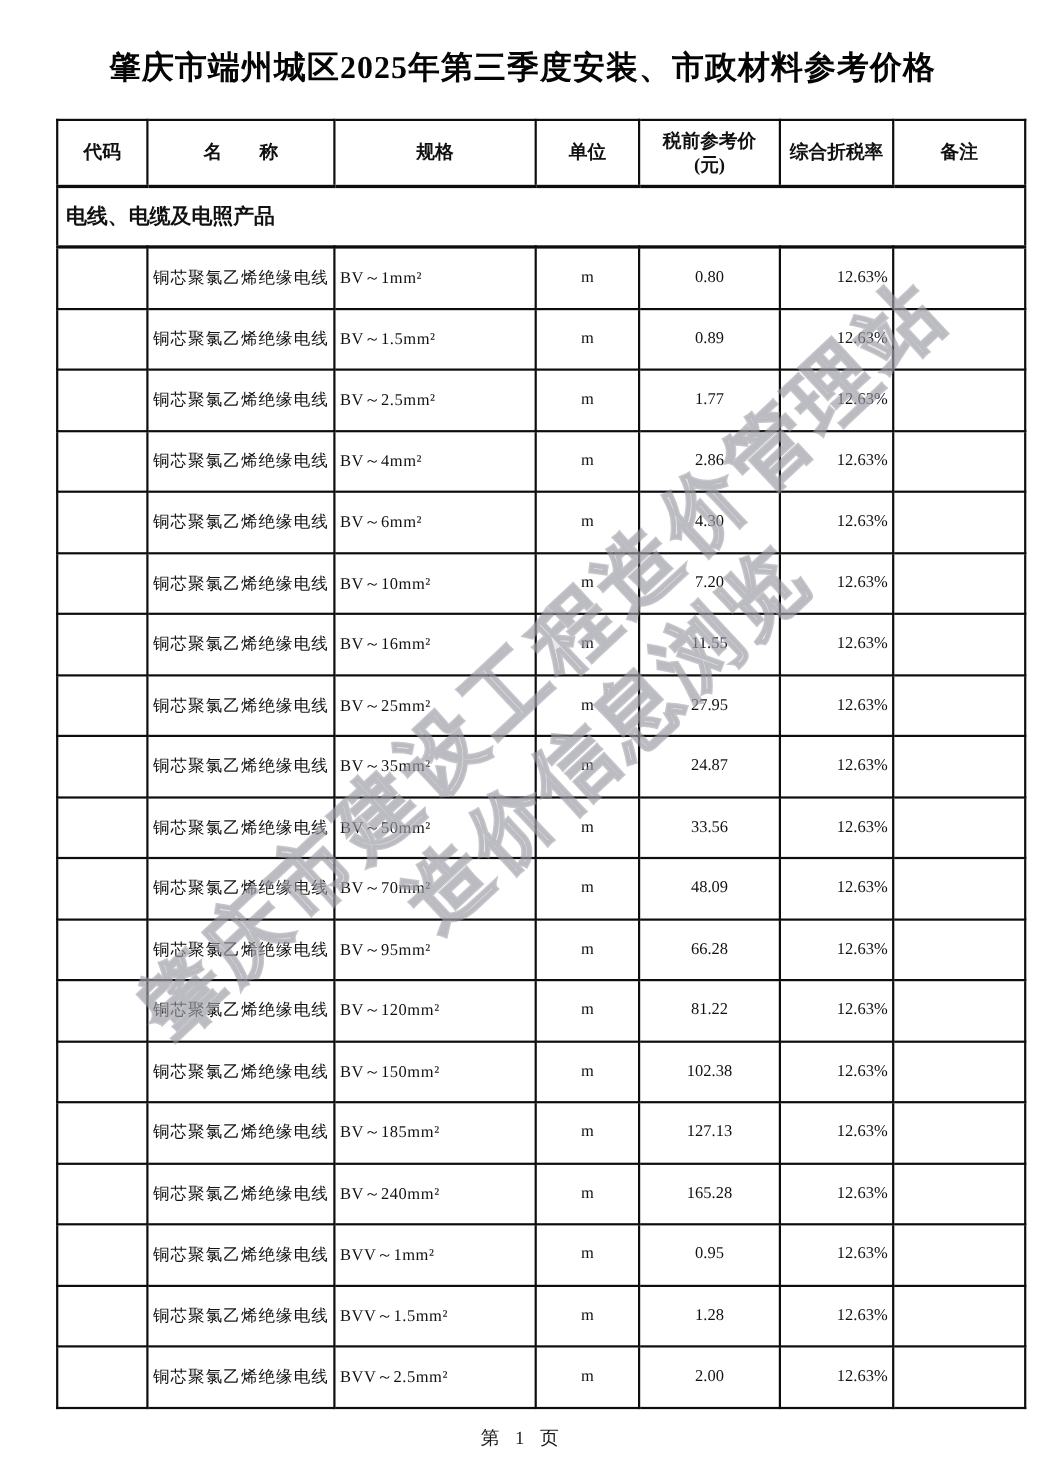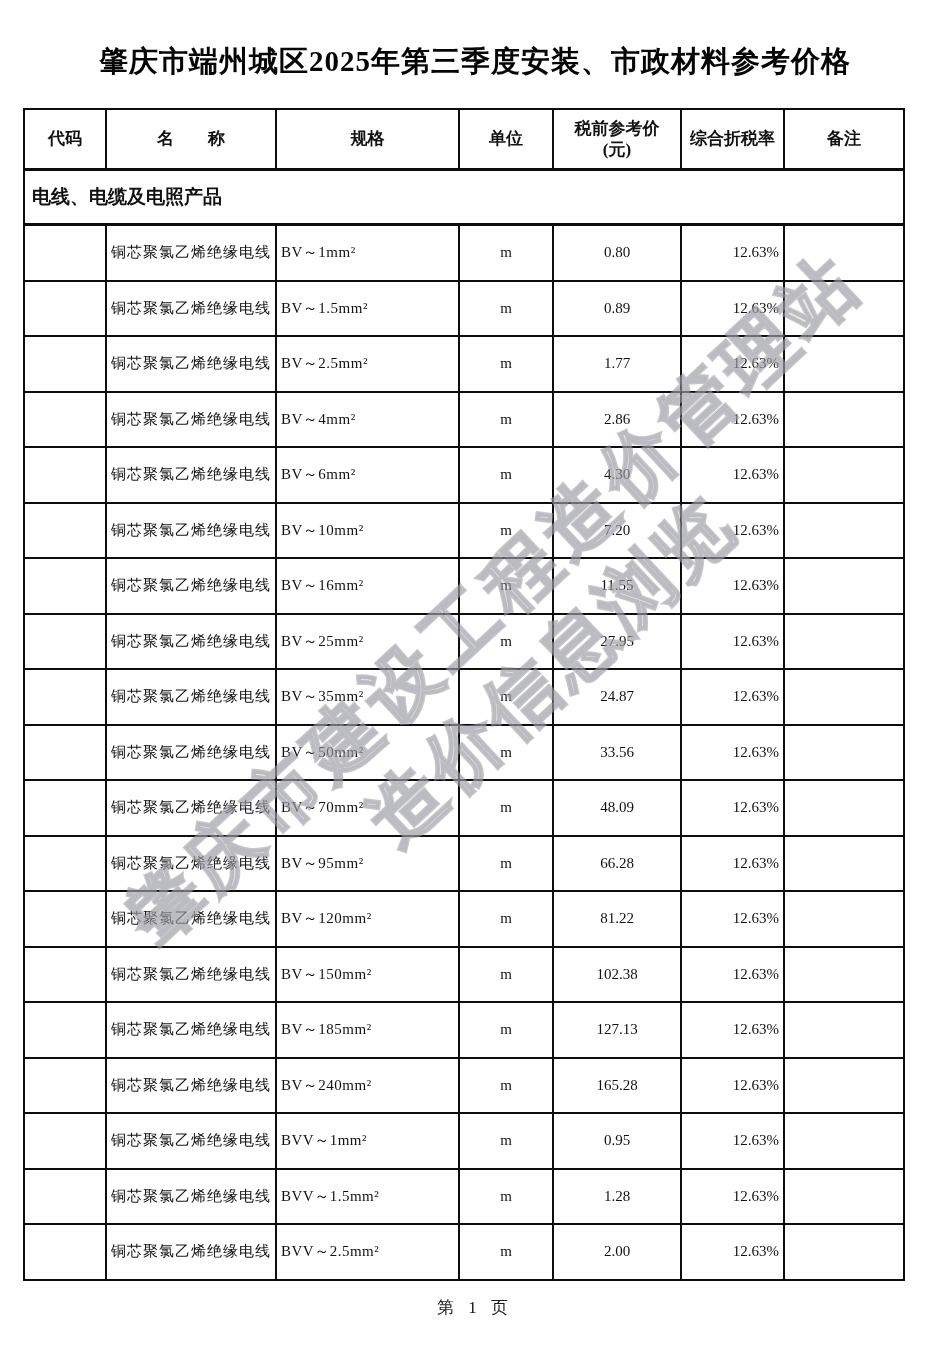--- a/index.html
+++ b/index.html
@@ -15,21 +15,21 @@
     margin: 0;
     padding-top: 42px;
     text-align: center;
     font-size: 29px;
     font-weight: bold;
     letter-spacing: 1px;
     color: #050505;
   }
   table.price-table {
     position: absolute;
-    left: 23px; top: 108px;
+    left: 51px; top: 108px;
     width: 880px;
     border-collapse: collapse;
     table-layout: fixed;
     background: transparent;
   }
   table.price-table col.c0 { width: 82px; }
   table.price-table col.c1 { width: 170px; }
   table.price-table col.c2 { width: 183px; }
   table.price-table col.c3 { width: 94px; }
   table.price-table col.c4 { width: 128px; }

